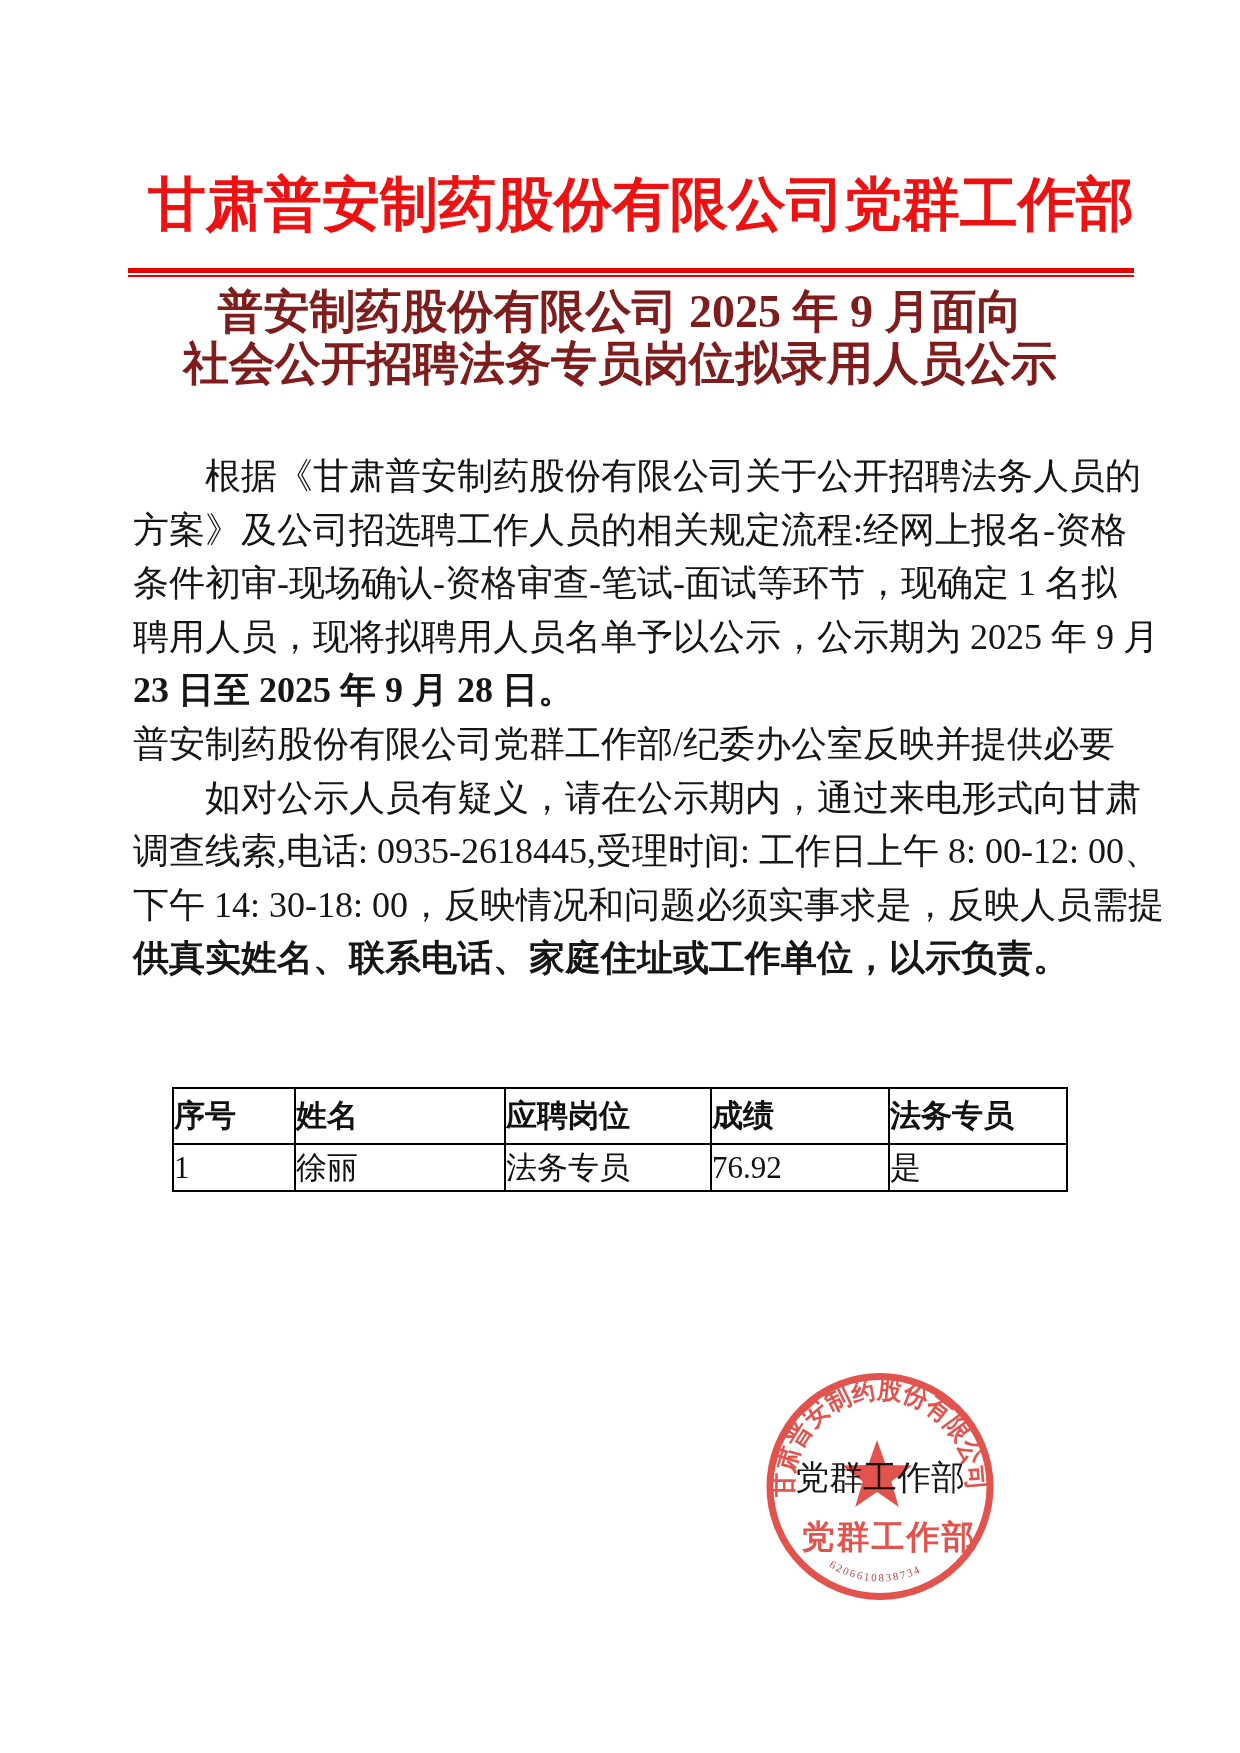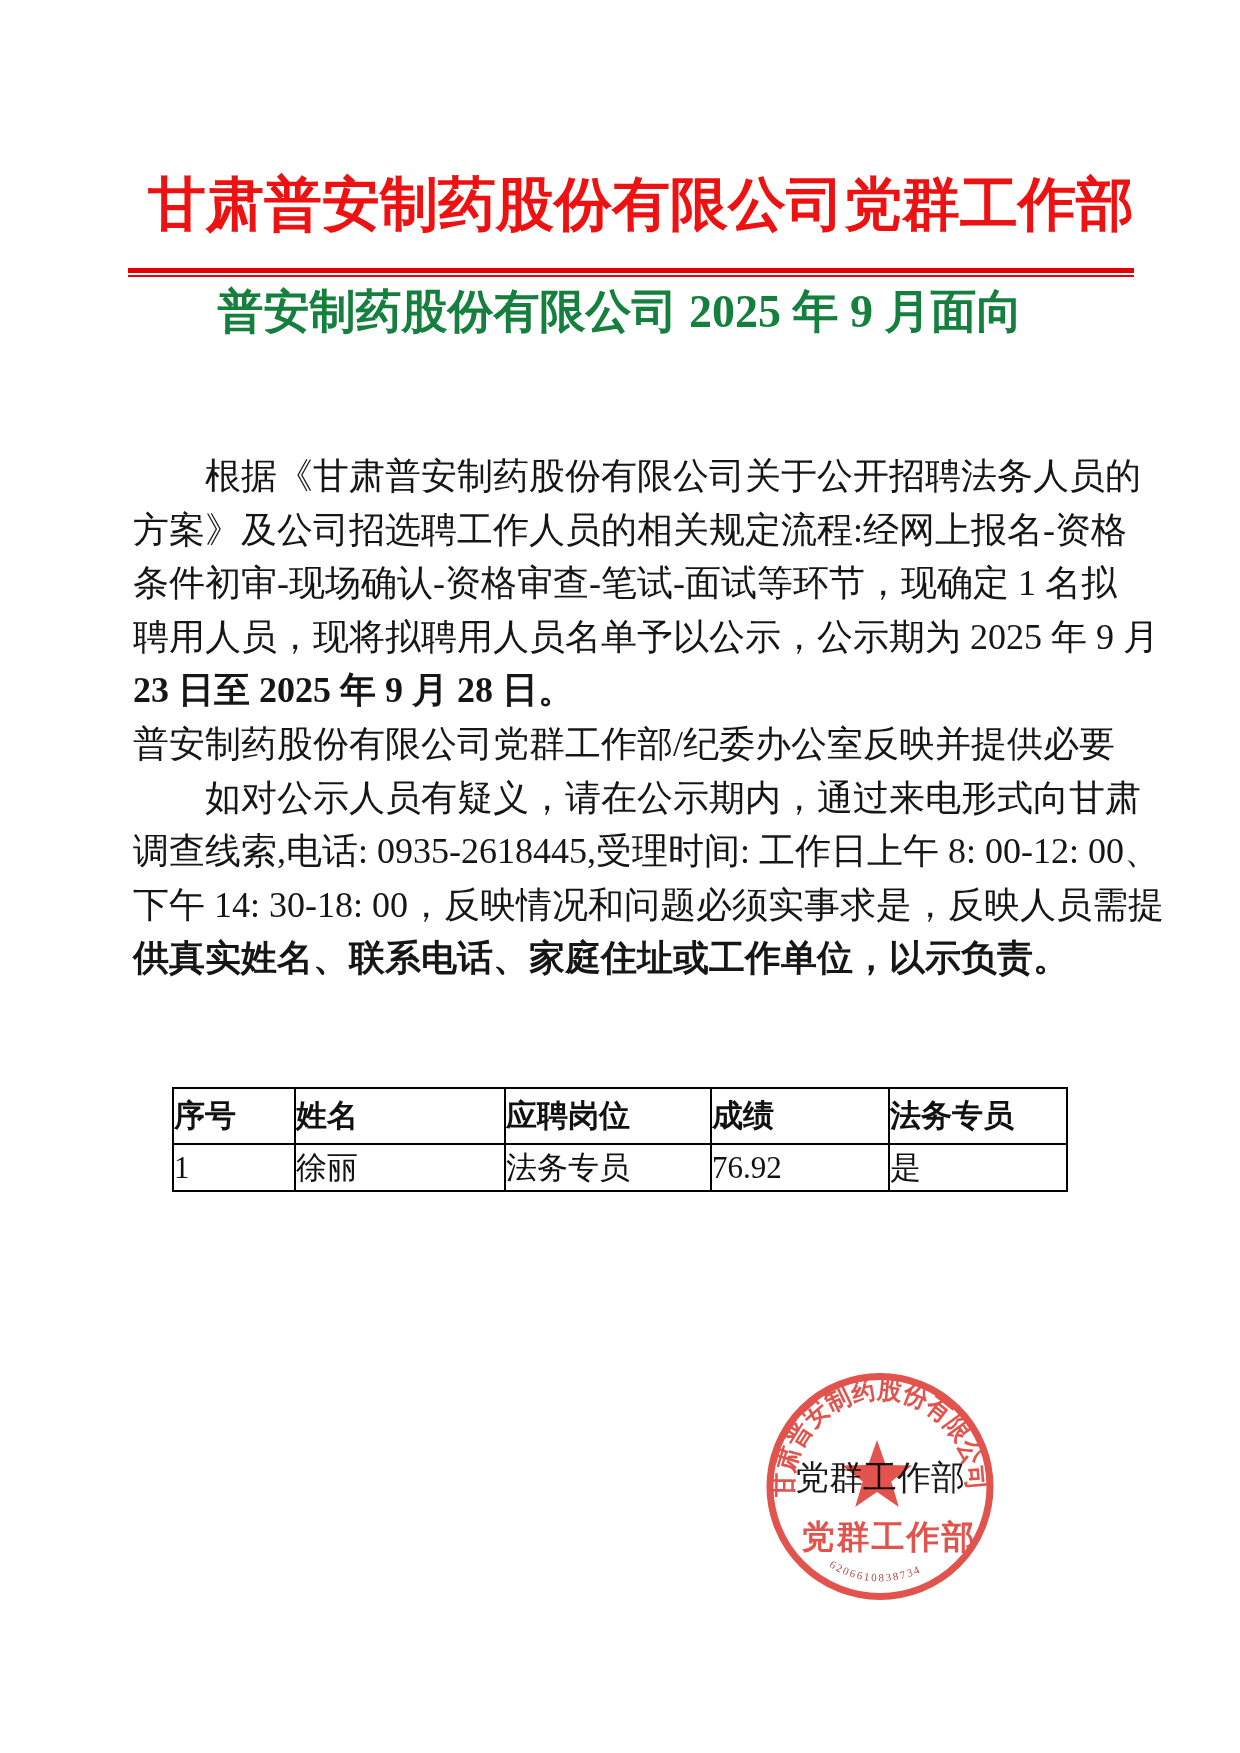--- a/index.html
+++ b/index.html
@@ -14,21 +14,21 @@
     font-size:58px;font-weight:bold;letter-spacing:0px;
     color:#ee1111;white-space:nowrap;line-height:70px;
   }
   
   .rule-wrap{position:absolute;left:128px;top:268px;width:1006px;}
   .rule-thick{height:5px;background:#e60000;}
   .rule-thin{height:2px;background:#e60000;margin-top:2px;}
   
   .doc-title{
     position:absolute;left:0;top:286px;width:1240px;text-align:center;
-    font-size:46px;font-weight:bold;line-height:52px;color:#15803d;
+    font-size:46px;font-weight:bold;line-height:52px;color:#7f1d1d;
   }
   
   .body-text{
     position:absolute;left:133px;top:450px;width:974px;
     font-size:36px;color:#161616;
   }
   .p-line{height:53.6px;line-height:53.6px;text-align:justify;text-align-last:justify;white-space:nowrap;}
   .p-line.lastline{text-align-last:left;font-weight:bold;}
   .p-line.indent{text-indent:72px;}
   
@@ -65,20 +65,21 @@
 
   <div class="banner">甘肃普安制药股份有限公司党群工作部</div>
 
   <div class="rule-wrap">
     <div class="rule-thick"></div>
     <div class="rule-thin"></div>
   </div>
 
   <div class="doc-title">
     <div>普安制药股份有限公司 2025 年 9 月面向</div>
+    <div>社会公开招聘法务专员岗位拟录用人员公示</div>
   </div>
 
   <div class="body-text">
     <div class="p-line indent">根据《甘肃普安制药股份有限公司关于公开招聘法务人员的</div>
     <div class="p-line">方案》及公司招选聘工作人员的相关规定流程:经网上报名-资格</div>
     <div class="p-line">条件初审-现场确认-资格审查-笔试-面试等环节，现确定 1 名拟</div>
     <div class="p-line">聘用人员，现将拟聘用人员名单予以公示，公示期为 2025 年 9 月</div>
     <div class="p-line lastline">23 日至 2025 年 9 月 28 日。</div>
     <div class="p-line">普安制药股份有限公司党群工作部/纪委办公室反映并提供必要</div>
     <div class="p-line indent">如对公示人员有疑义，请在公示期内，通过来电形式向甘肃</div>

